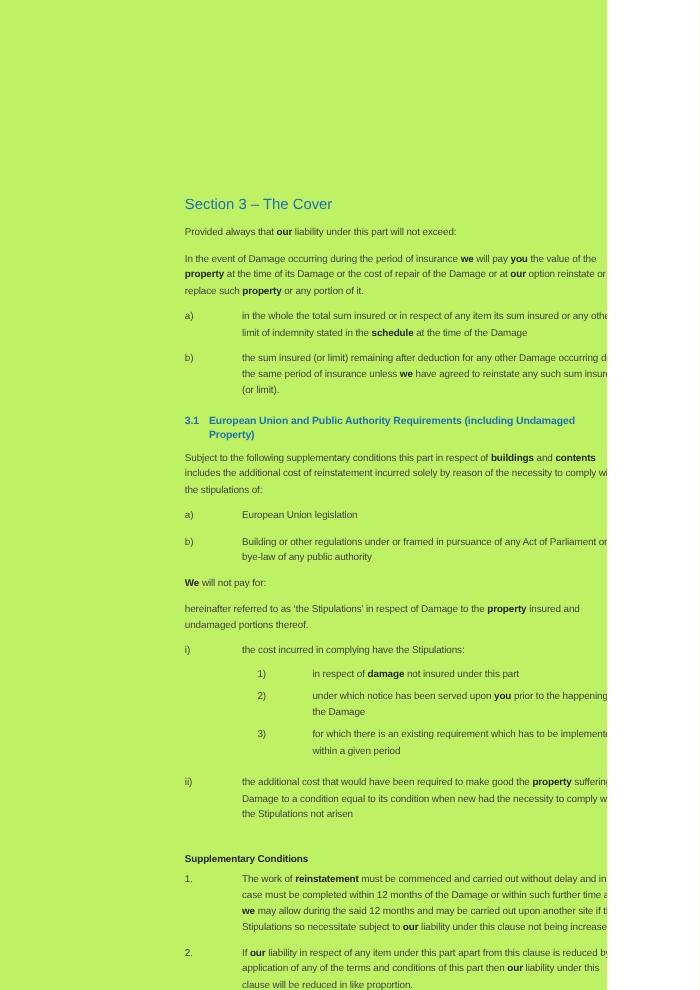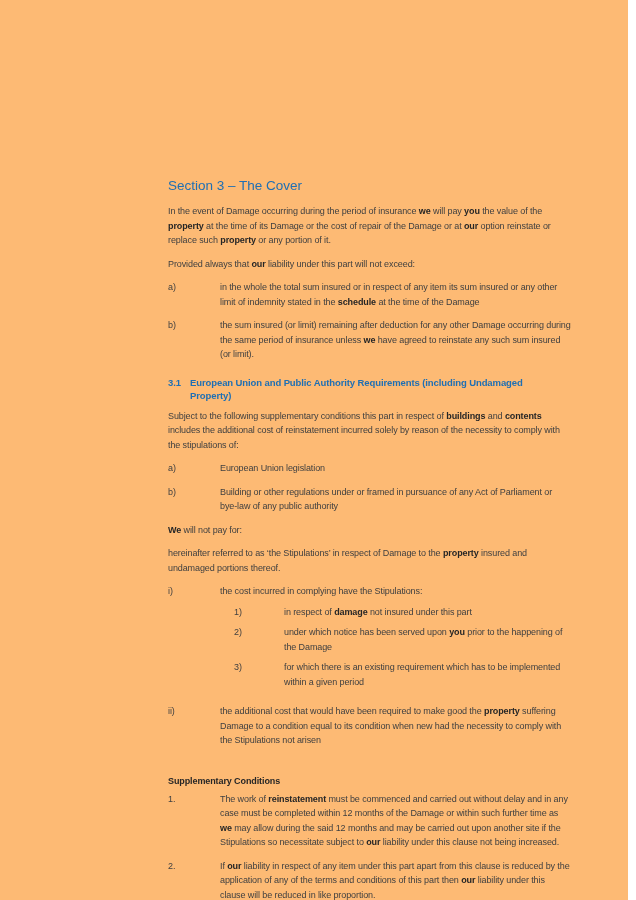--- a/index.html
+++ b/index.html
@@ -1,19 +1,19 @@
 <!DOCTYPE html>
 <html style="--heading-blue: #1E6FB4; --body-text: #404040;"><head>
 <meta charset="utf-8">
 <style>
   html, body { margin:0; padding:0; background:#ffffff; }
   .page {
     position:relative;
-    width:628px; height:900px;
-    background:#fdba74;
+    width:552px; height:900px;
+    background:#bef264;
     font-family:"Liberation Sans", sans-serif;
     color:var(--body-text, #404040);
     overflow:hidden;
   }
   .content { position:absolute; left:168px; top:178px; width:403px; }
 
   .section-title {
     font-size:13.5px; font-weight:400;
     color:var(--heading-blue, #1E6FB4);
     margin:0 0 11px 0;
@@ -52,23 +52,23 @@
   }
 </style>
 </head>
 <body>
 
 <div class="page">
   <div class="content">
 
     <h1 class="section-title">Section 3 – The Cover</h1>
 
+    <p>Provided always that <b>our</b> liability under this part will not exceed:</p>
+
     <p>In the event of Damage occurring during the period of insurance <b>we</b> will pay <b>you</b> the value of the <b>property</b> at the time of its Damage or the cost of repair of the Damage or at <b>our</b> option reinstate or replace such <b>property</b> or any portion of it.</p>
-
-    <p>Provided always that <b>our</b> liability under this part will not exceed:</p>
 
     <div class="li">
       <span class="marker">a)</span>
       <div class="li-text">in the whole the total sum insured or in respect of any item its sum insured or any other limit of indemnity stated in the <b>schedule</b> at the time of the Damage</div>
     </div>
     <div class="li">
       <span class="marker">b)</span>
       <div class="li-text">the sum insured (or limit) remaining after deduction for any other Damage occurring during the same period of insurance unless <b>we</b> have agreed to reinstate any such sum insured (or limit).</div>
     </div>
 

